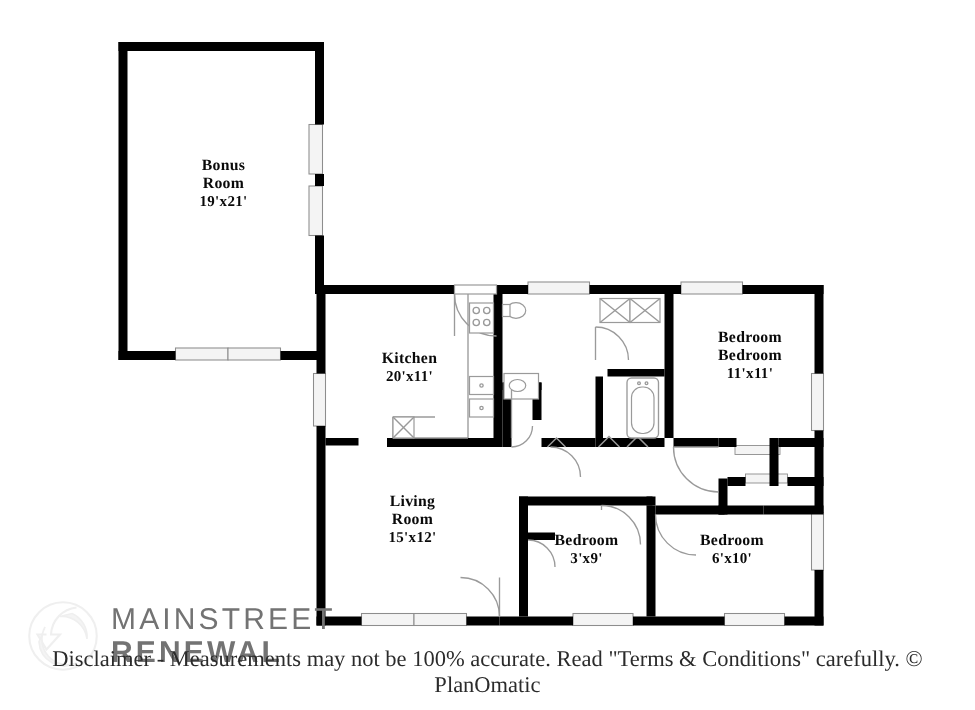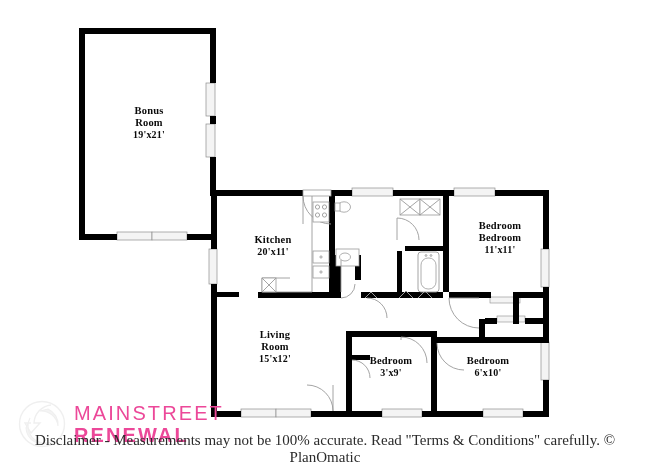--- a/index.html
+++ b/index.html
@@ -69,21 +69,21 @@
     left: 0;
     top: 2px;
     width: 48px;
     height: 48px;
   }
   #brand-watermark .wm-words {
     position: absolute;
     left: 56px;
     top: 4px;
     font-family: "Liberation Sans", "DejaVu Sans", sans-serif;
-    color: #ec4899;
+    color: #737373;
     letter-spacing: 2.1px;
   }
   #brand-watermark .wm-line1 {
     display: block;
     font-size: 20px;
     line-height: 22px;
     font-weight: 400;
   }
   #brand-watermark .wm-line2 {
     display: block;

